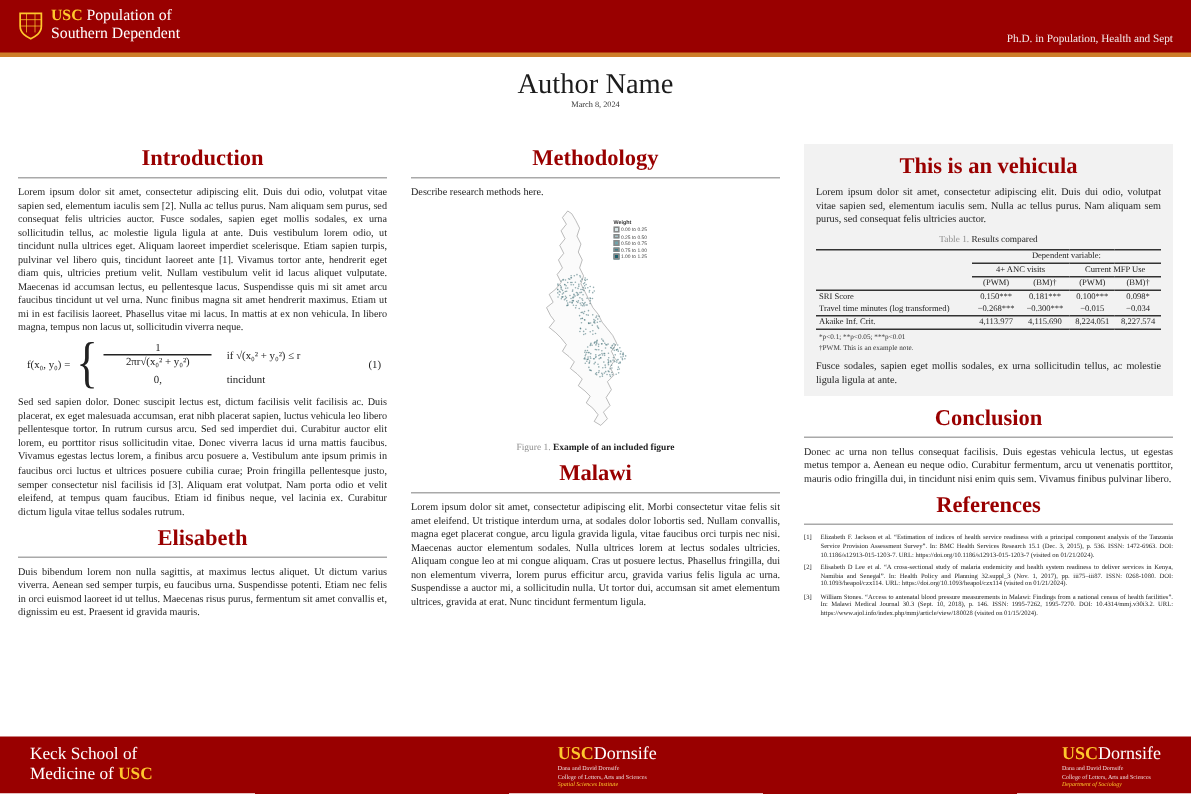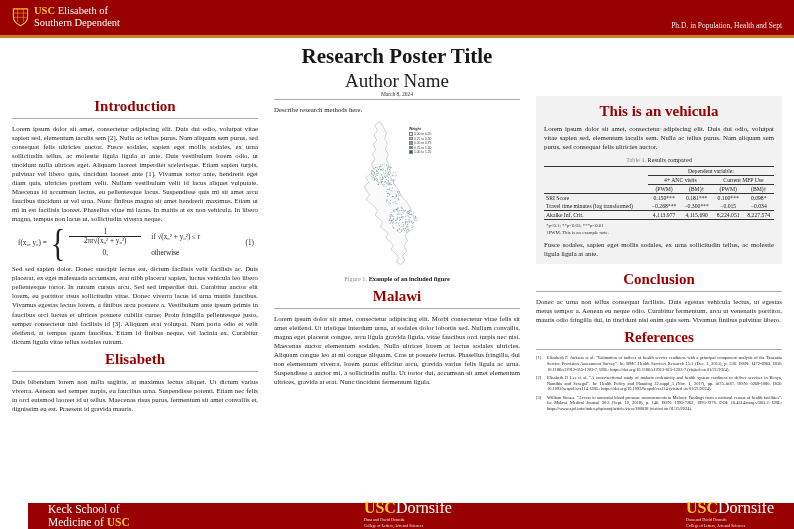--- a/index.html
+++ b/index.html
@@ -72,50 +72,49 @@
   tr.akaike td { border-top:0.5px solid #333; border-bottom:1px solid #333; }
   .tbl-note { font-size:4.8px; color:#333; line-height:1.35; margin:1px 0 4px 2px; }
 
   
   .refs { font-size:4.4px; line-height:1.3; color:#222; }
   .ref { display:flex; gap:4px; margin-bottom:2.5px; }
   .ref-num { flex:none; width:7px; }
   .ref-text { text-align:justify; }
 
   
-  .botbar { position:absolute; bottom:0; left:0; right:0; height:26px; background:#990000;
-    display:flex; align-items:center; justify-content:space-between; padding:0 20px;margin-left:28px; }
+  .botbar { position:absolute; bottom:0; left:0; right:0; height:38px; background:#990000;
+    display:flex; align-items:center; justify-content:space-between; padding:0 20px; }
   .keck { color:#fff; font-size:11.5px; line-height:1.12; }
   .dornsife { line-height:1; }
-  .dorn-main { font-size:16px; }
+  .dorn-main { font-size:12px; }
   .dorn-name { color:#fff; }
   .dorn-sub { color:#f0e3e3; font-size:4px; line-height:1.25; margin-top:1px; }
   .dorn-dept { color:#FFC72C; font-size:4px; font-style:italic; margin-top:1px; }
 </style>
 </head>
 <body>
 
 <div class="page">
 
   <div class="topbar">
     <div class="logo-wrap">
       <svg class="shield" width="17" height="20" viewBox="0 0 24 27">
         <path d="M2 2 h20 v12 c0 7 -6 10 -10 12 c-4 -2 -10 -5 -10 -12 Z" fill="none" stroke="#FFC72C" stroke-width="1.6"></path>
         <path d="M2 8 h20 M2 14 h20 M8 2 v18 M16 2 v18" stroke="#FFC72C" stroke-width="0.7" fill="none"></path>
       </svg>
       <div class="logo-text">
-        <div><span class="usc-gold">USC</span><span> Elisabeth of</span></div>
+        <div><span class="usc-gold">USC</span><span> Population of</span></div>
         <div>Southern Dependent</div>
       </div>
     </div>
     <div class="program">Ph.D. in Population, Health and Sept</div>
   </div>
 
   <div class="title-block">
-    <div class="poster-title">Research Poster Title</div>
     <div class="poster-author">Author Name</div>
     <div class="poster-date">March 8, 2024</div>
   </div>
 
   <div class="cols">
 
     <div class="col">
       <h2 class="sec">Introduction</h2>
       <hr class="sec-rule">
       <p class="body">Lorem ipsum dolor sit amet, consectetur adipiscing elit. Duis dui odio, volutpat vitae sapien sed, elementum iaculis sem [2]. Nulla ac tellus purus. Nam aliquam sem purus, sed consequat felis ultricies auctor. Fusce sodales, sapien eget mollis sodales, ex urna sollicitudin tellus, ac molestie ligula ligula at ante. Duis vestibulum lorem odio, ut tincidunt nulla ultrices eget. Aliquam laoreet imperdiet scelerisque. Etiam sapien turpis, pulvinar vel libero quis, tincidunt laoreet ante [1]. Vivamus tortor ante, hendrerit eget diam quis, ultricies pretium velit. Nullam vestibulum velit id lacus aliquet vulputate. Maecenas id accumsan lectus, eu pellentesque lacus. Suspendisse quis mi sit amet arcu faucibus tincidunt ut vel urna. Nunc finibus magna sit amet hendrerit maximus. Etiam ut mi in est facilisis laoreet. Phasellus vitae mi lacus. In mattis at ex non vehicula. In libero magna, tempus non lacus ut, sollicitudin viverra neque.</p>
@@ -126,34 +125,35 @@
         <span class="eq-cases">
           <span class="eq-row">
             <span class="eq-val frac">
               <span class="num">1</span>
               <span class="den">2πr√(x₀² + y₀²)</span>
             </span>
             <span>if √(x₀² + y₀²) ≤ r</span>
           </span>
           <span class="eq-row">
             <span class="eq-val">0,</span>
-            <span>otherwise</span>
+            <span>tincidunt</span>
           </span>
         </span>
         <span class="eq-tag">(1)</span>
       </div>
 
       <p class="body">Sed sed sapien dolor. Donec suscipit lectus est, dictum facilisis velit facilisis ac. Duis placerat, ex eget malesuada accumsan, erat nibh placerat sapien, luctus vehicula leo libero pellentesque tortor. In rutrum cursus arcu. Sed sed imperdiet dui. Curabitur auctor elit lorem, eu porttitor risus sollicitudin vitae. Donec viverra lacus id urna mattis faucibus. Vivamus egestas lectus lorem, a finibus arcu posuere a. Vestibulum ante ipsum primis in faucibus orci luctus et ultrices posuere cubilia curae; Proin fringilla pellentesque justo, semper consectetur nisl facilisis id [3]. Aliquam erat volutpat. Nam porta odio et velit eleifend, at tempus quam faucibus. Etiam id finibus neque, vel lacinia ex. Curabitur dictum ligula vitae tellus sodales rutrum.</p>
 
       <h2 class="sec">Elisabeth</h2>
       <hr class="sec-rule">
       <p class="body">Duis bibendum lorem non nulla sagittis, at maximus lectus aliquet. Ut dictum varius viverra. Aenean sed semper turpis, eu faucibus urna. Suspendisse potenti. Etiam nec felis in orci euismod laoreet id ut tellus. Maecenas risus purus, fermentum sit amet convallis et, dignissim eu est. Praesent id gravida mauris.</p>
     </div>
 
     <div class="col">
+      <h2 class="sec">Methodology</h2>
       <hr class="sec-rule">
       <p class="body">Describe research methods here.</p>
 
       <div class="figure-wrap">
         <svg width="130" height="150" viewBox="0 0 130 170">
           <path d="M44,3 L40,8 L43,13 L39,18 L42,24 L38,29 L41,35 L37,40 L40,46 L36,51 L39,57 L35,62
                    L30,66 L33,72 L28,76 L31,82 L34,86 L30,91 L35,95 L39,99 L43,104 L40,109 L45,113
                    L49,117 L46,122 L51,126 L55,130 L52,135 L57,139 L61,143 L58,148 L63,152 L67,157
                    L64,162 L69,165 L74,160 L71,155 L76,150 L73,144 L77,138 L74,132 L79,127 L76,121
                    L80,115 L77,109 L81,103 L78,97 L74,92 L70,87 L67,81 L63,76 L60,70 L57,64 L54,58

